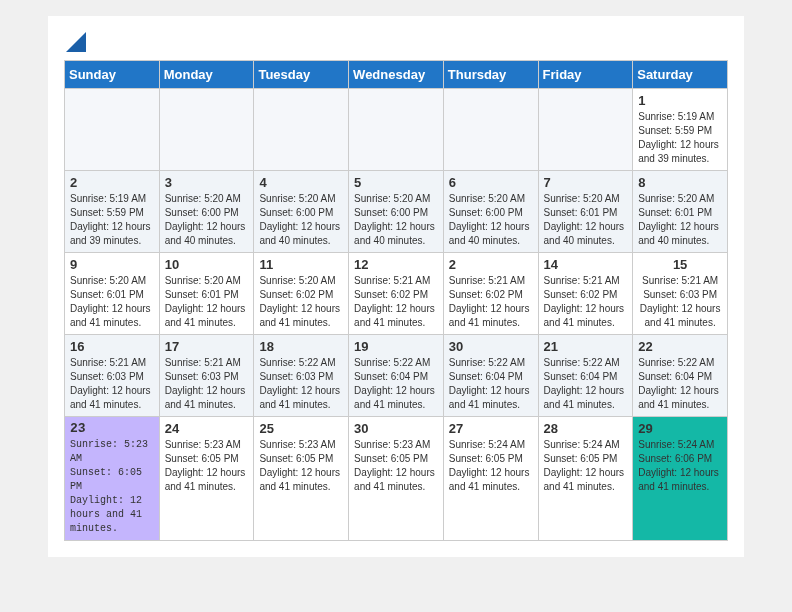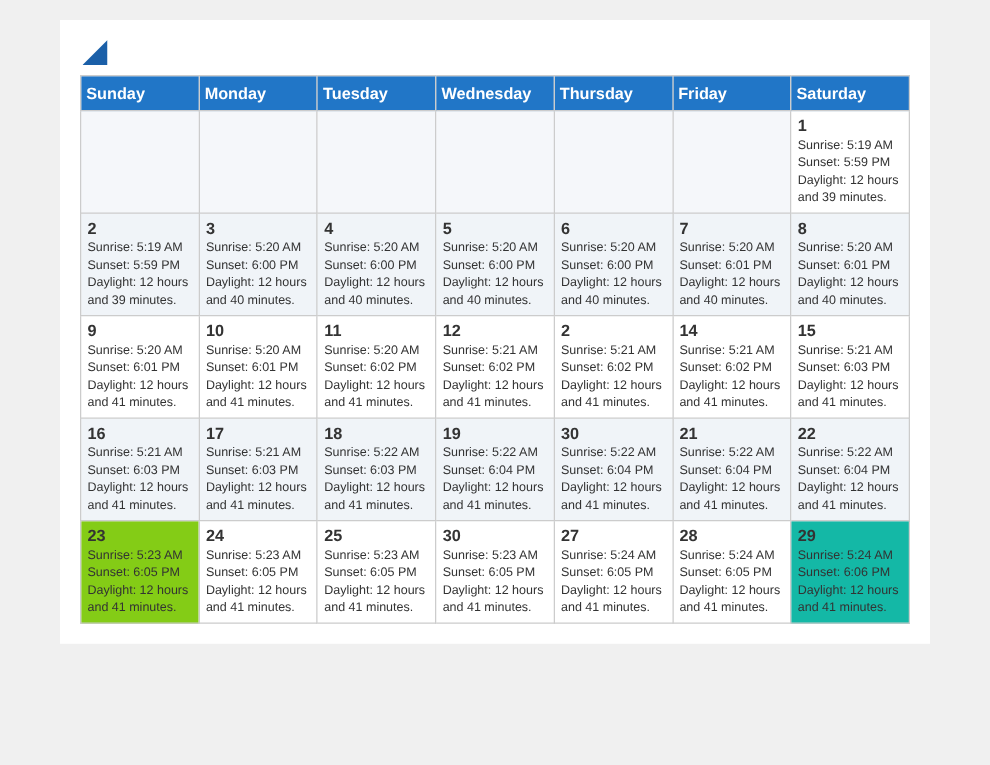--- a/index.html
+++ b/index.html
@@ -162,21 +162,21 @@
 Daylight: 12 hours and 41 minutes.</span></td>
           <td style="background: rgb(255, 255, 255);"><span class="day-number">12</span><span class="day-info" style="white-space: pre-line;">Sunrise: 5:21 AM
 Sunset: 6:02 PM
 Daylight: 12 hours and 41 minutes.</span></td>
           <td style="background: rgb(255, 255, 255);"><span class="day-number">2</span><span class="day-info" style="white-space: pre-line;">Sunrise: 5:21 AM
 Sunset: 6:02 PM
 Daylight: 12 hours and 41 minutes.</span></td>
           <td style="background: rgb(255, 255, 255);"><span class="day-number">14</span><span class="day-info" style="white-space: pre-line;">Sunrise: 5:21 AM
 Sunset: 6:02 PM
 Daylight: 12 hours and 41 minutes.</span></td>
-          <td style="background: rgb(255, 255, 255);"><span class="day-number">15</span><span class="day-info" style="white-space: pre-line;">Sunrise: 5:21 AM
+          <td style="background: rgb(255, 255, 255); text-align: center;"><span class="day-number">15</span><span class="day-info" style="white-space: pre-line;">Sunrise: 5:21 AM
 Sunset: 6:03 PM
 Daylight: 12 hours and 41 minutes.</span></td>
         </tr>
         <tr>
           <td style="background: rgb(240, 244, 248);"><span class="day-number">16</span><span class="day-info" style="white-space: pre-line;">Sunrise: 5:21 AM
 Sunset: 6:03 PM
 Daylight: 12 hours and 41 minutes.</span></td>
           <td style="background: rgb(240, 244, 248);"><span class="day-number">17</span><span class="day-info" style="white-space: pre-line;">Sunrise: 5:21 AM
 Sunset: 6:03 PM
 Daylight: 12 hours and 41 minutes.</span></td>
@@ -190,21 +190,21 @@
 Sunset: 6:04 PM
 Daylight: 12 hours and 41 minutes.</span></td>
           <td style="background: rgb(240, 244, 248);"><span class="day-number">21</span><span class="day-info" style="white-space: pre-line;">Sunrise: 5:22 AM
 Sunset: 6:04 PM
 Daylight: 12 hours and 41 minutes.</span></td>
           <td style="background: rgb(240, 244, 248);"><span class="day-number">22</span><span class="day-info" style="white-space: pre-line;">Sunrise: 5:22 AM
 Sunset: 6:04 PM
 Daylight: 12 hours and 41 minutes.</span></td>
         </tr>
         <tr>
-          <td style="background: #84cc16;"><span class="day-number">23</span><span class="day-info" style="white-space: pre-line;">Sunrise: 5:23 AM
+          <td style="background: #c4b5fd; font-family: Liberation Mono, monospace;"><span class="day-number">23</span><span class="day-info" style="white-space: pre-line;">Sunrise: 5:23 AM
 Sunset: 6:05 PM
 Daylight: 12 hours and 41 minutes.</span></td>
           <td style="background: rgb(255, 255, 255);"><span class="day-number">24</span><span class="day-info" style="white-space: pre-line;">Sunrise: 5:23 AM
 Sunset: 6:05 PM
 Daylight: 12 hours and 41 minutes.</span></td>
           <td style="background: rgb(255, 255, 255);"><span class="day-number">25</span><span class="day-info" style="white-space: pre-line;">Sunrise: 5:23 AM
 Sunset: 6:05 PM
 Daylight: 12 hours and 41 minutes.</span></td>
           <td style="background: rgb(255, 255, 255);"><span class="day-number">30</span><span class="day-info" style="white-space: pre-line;">Sunrise: 5:23 AM
 Sunset: 6:05 PM

